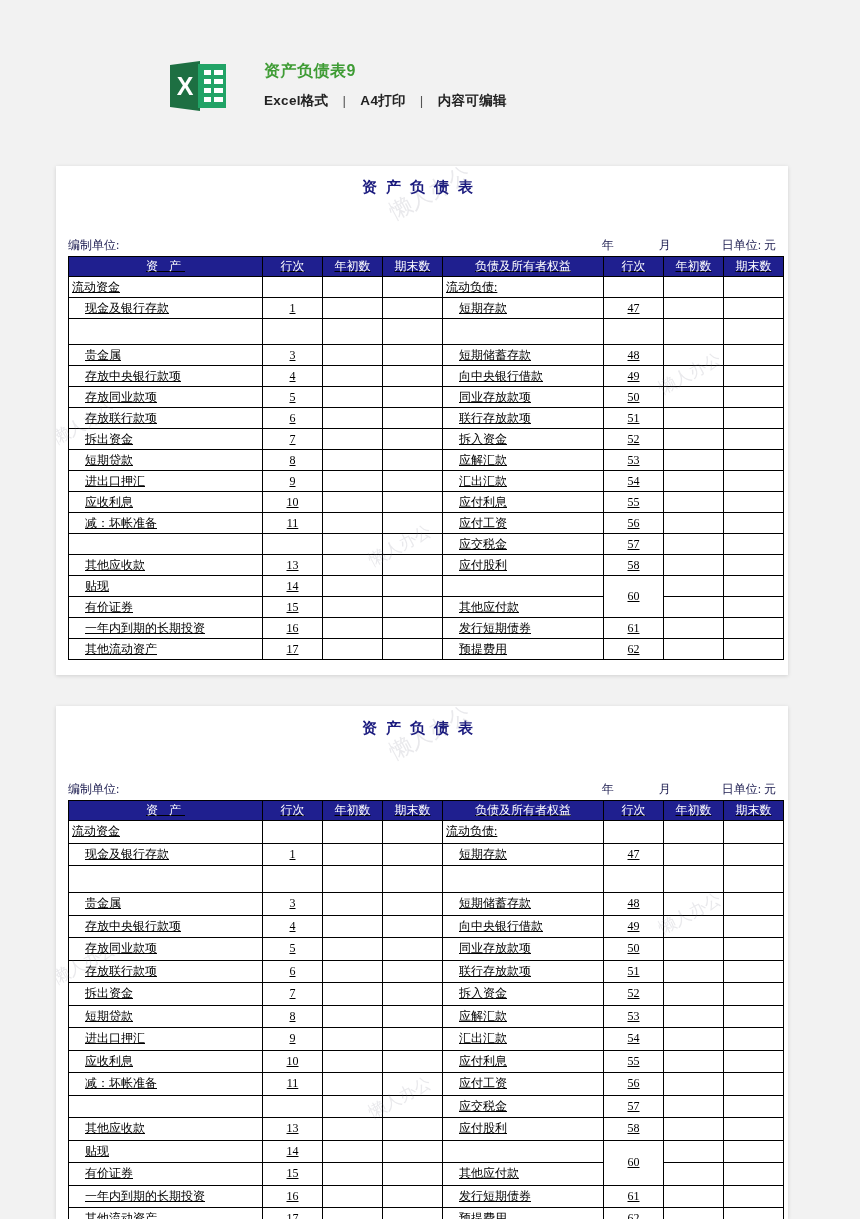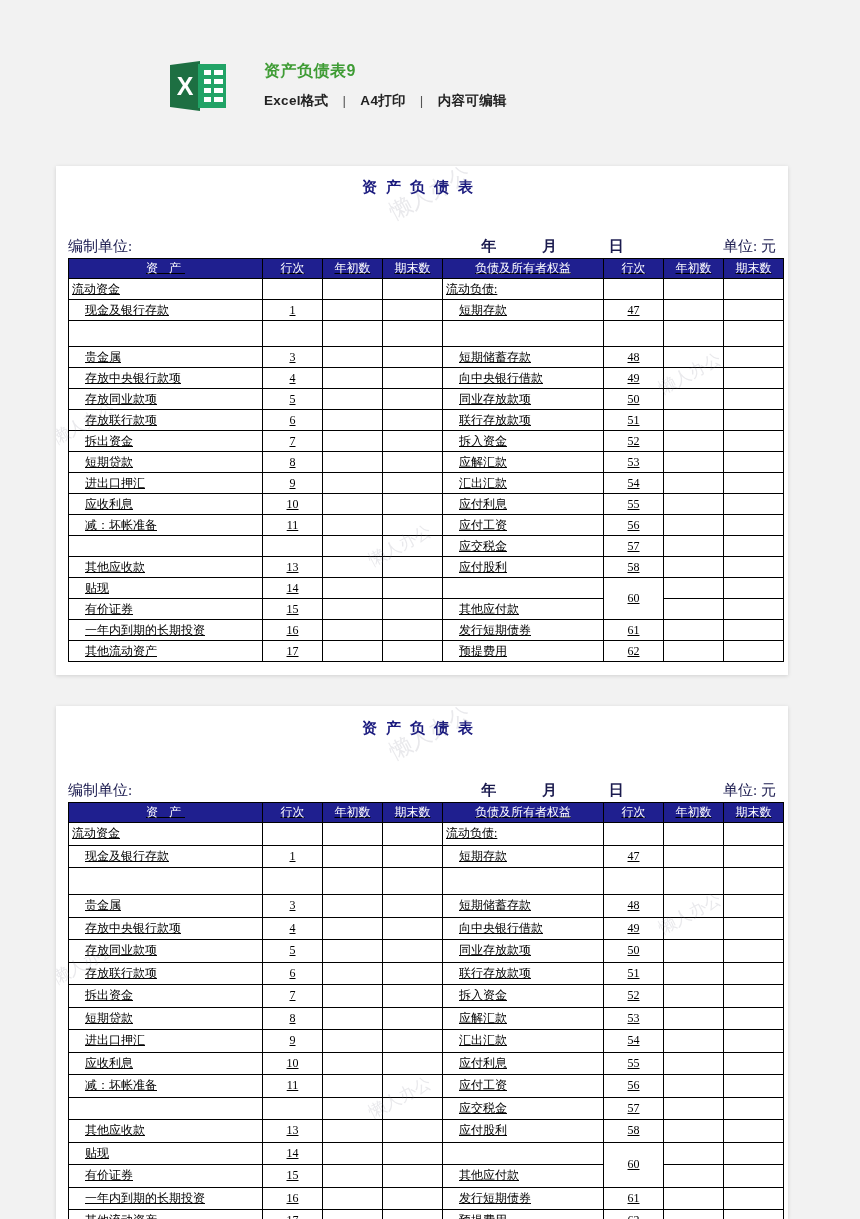--- a/index.html
+++ b/index.html
@@ -105,31 +105,31 @@
     font-size: 15px;
     letter-spacing: 9px;
     font-family: "Liberation Serif", serif;
     padding-top: 12px;
   }
   #card-1 .sheet-title { padding-top: 12px; }
   #card-2 .sheet-title { padding-top: 13px; }
 
   .meta-row {
     display: flex;
-    font-size: 15px;
+    font-size: 12px;
     color: #1a1a4e;
     font-family: "Liberation Serif", serif;
     padding: 0 0 2px 0;
     position: relative;
   }
   #card-1 .meta-row { margin-top: 40px; }
   #card-2 .meta-row { margin-top: 43px; }
 
   .meta-left   { width: 222px; text-align: left; }
-  .meta-date   { flex: 1; text-align: center; font-weight: bold; }
+  .meta-date   { flex: 1; text-align: right; }
   .meta-date span { display: inline-block; }
   .meta-date .y { margin-left: 92px; }
   .meta-date .m { margin-left: 42px; }
   .meta-date .d { margin-left: 48px; }
   .meta-right  { text-align: center; }
 
   table.bs {
     border-collapse: collapse;
     width: 708px;
     table-layout: fixed;

